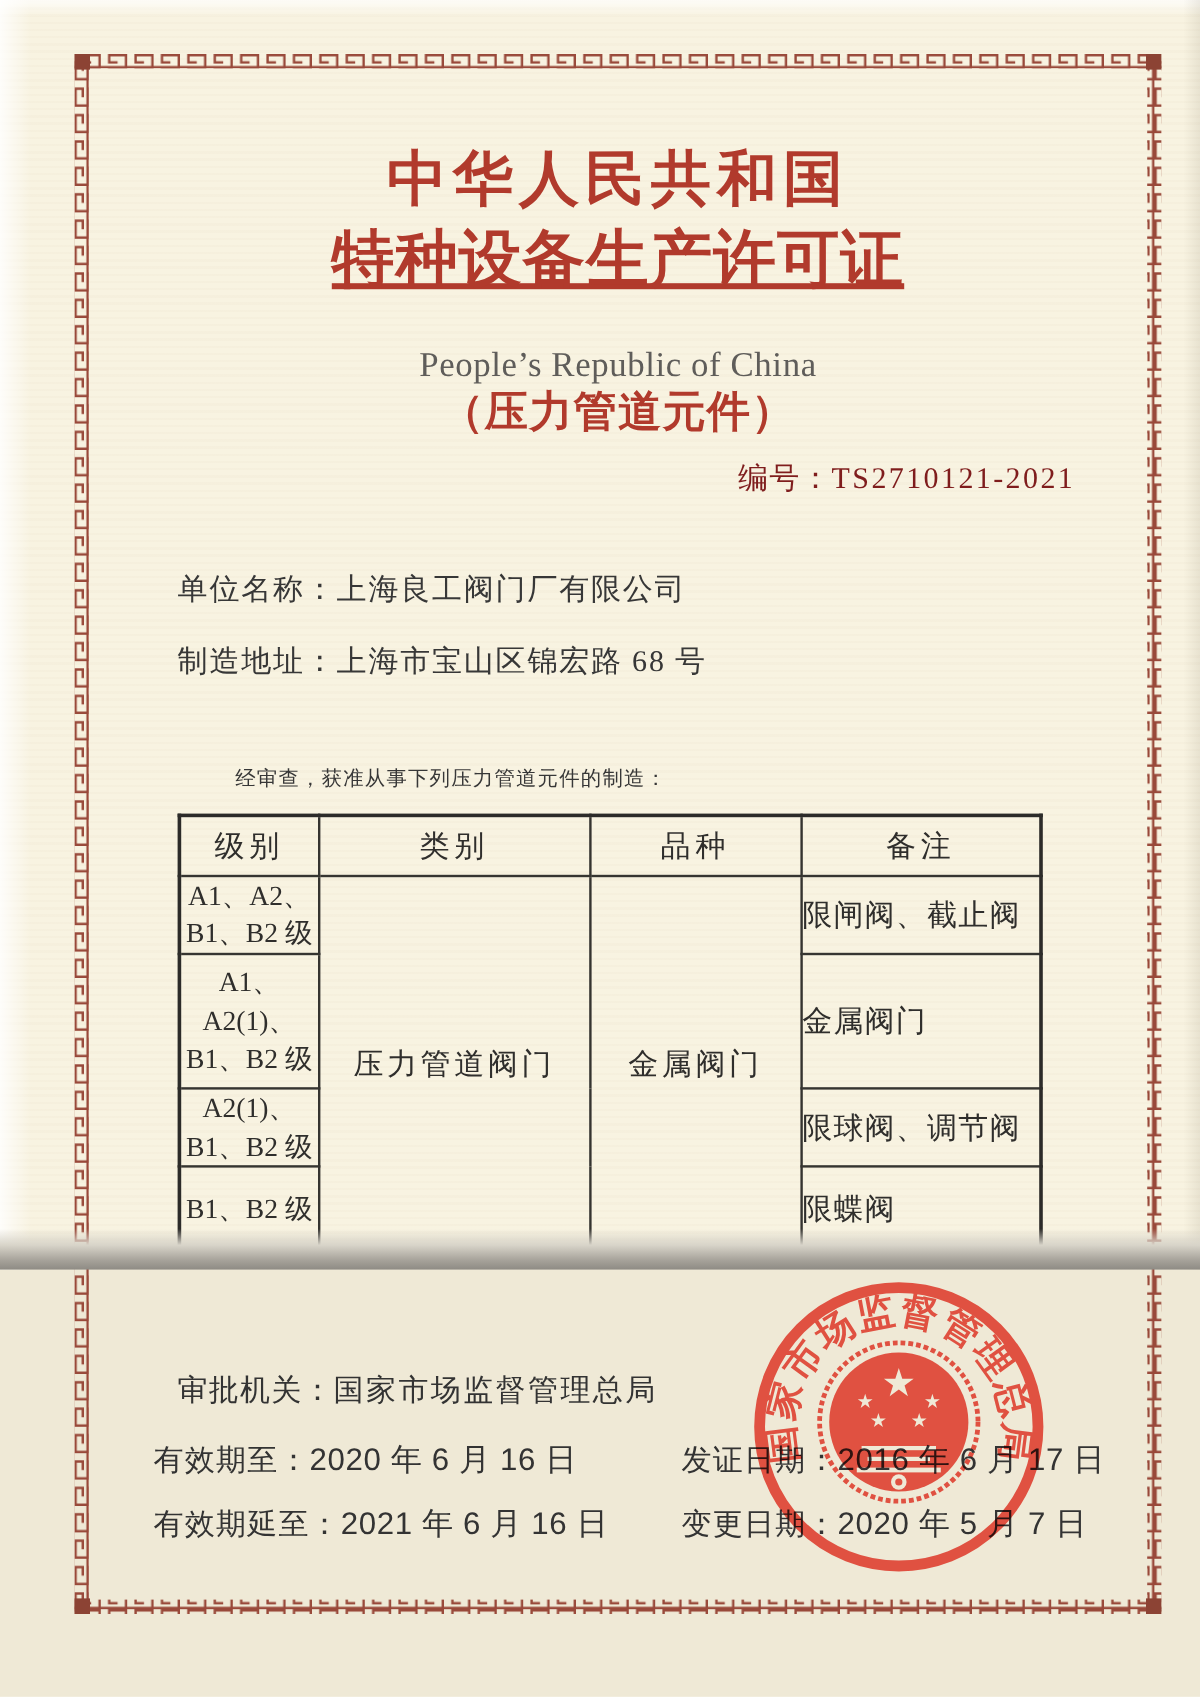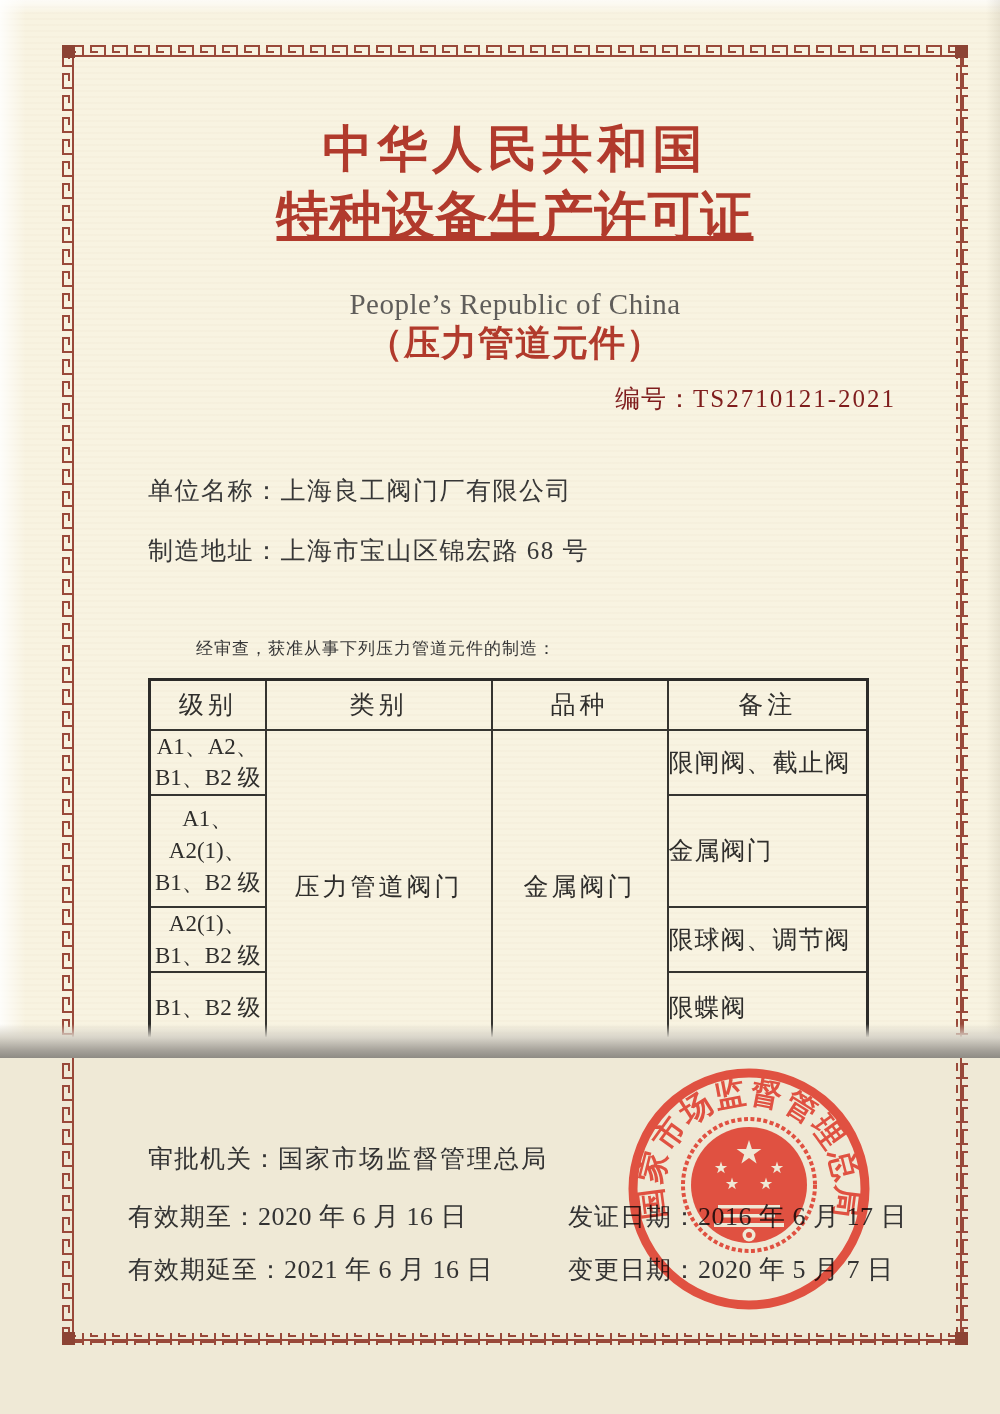--- a/index.html
+++ b/index.html
@@ -61,21 +61,21 @@
   .col-remark { width: 200px; }
   td.grade { text-align: center; white-space: pre-line; line-height: 1.38; font-size: 23px; }
   td.merged { text-align: center; letter-spacing: 3px; font-size: 25px; }
   td.remark { text-align: left; letter-spacing: 1px; font-size: 25px; }
   tr.r1 td { height: 62px; }
   tr.r2 td { height: 112px; }
   tr.r3 td { height: 64px; }
   tr.r4 td { height: 71px; }
 
   .footer-row { position: absolute; font-size: 25px; color: #333; letter-spacing: 1px; z-index: 2; }
-  .footer-row .val { font-family: Liberation Serif, serif; font-size: 26px; letter-spacing: 0.5px; }
+  .footer-row .val { font-family: Liberation Sans, sans-serif; font-size: 26px; letter-spacing: 0.5px; }
   .footer-row .valcn { letter-spacing: 2px; }
   .f-authority { left: 128px; top: 1142px; margin-left: 20px; }
   .f-valid     { left: 128px; top: 1199px; }
   .f-extend    { left: 128px; top: 1252px; }
   .f-issue     { left: 568px; top: 1199px; }
   .f-change    { left: 568px; top: 1252px; }
 
   .seal {
     position: absolute; left: 624px; top: 1064px; width: 250px; height: 250px;
     mix-blend-mode: multiply; opacity: 0.92; z-index: 3; pointer-events: none;

